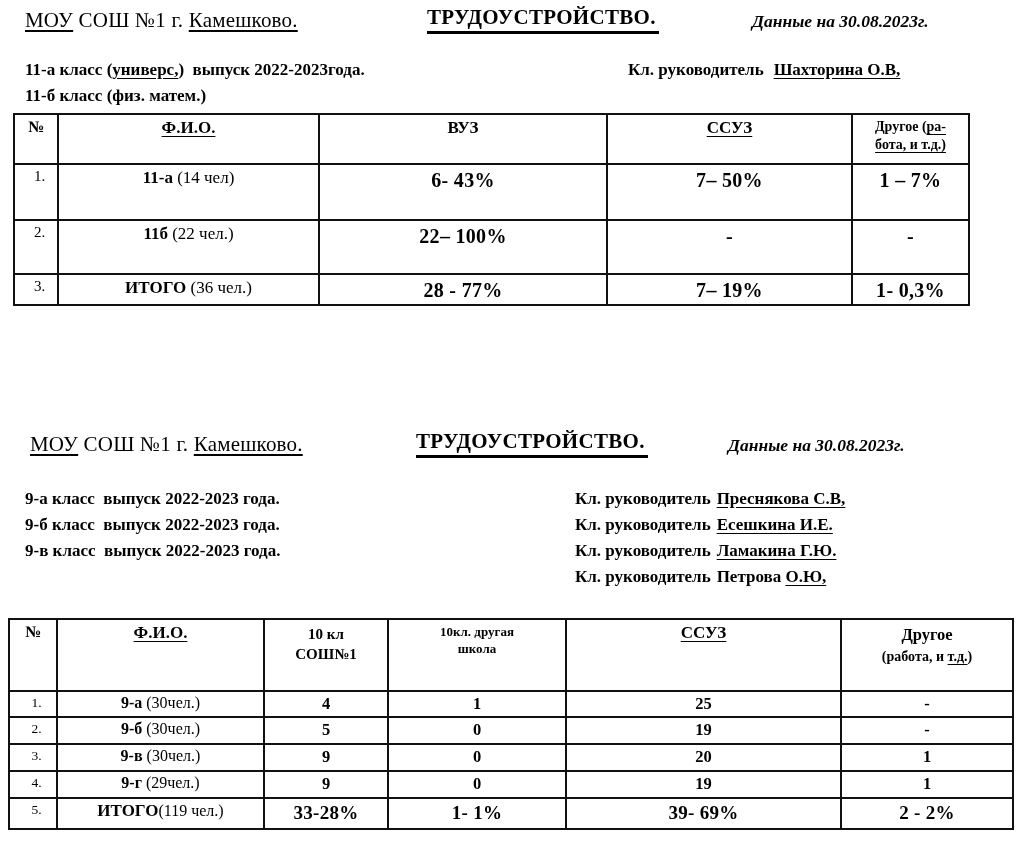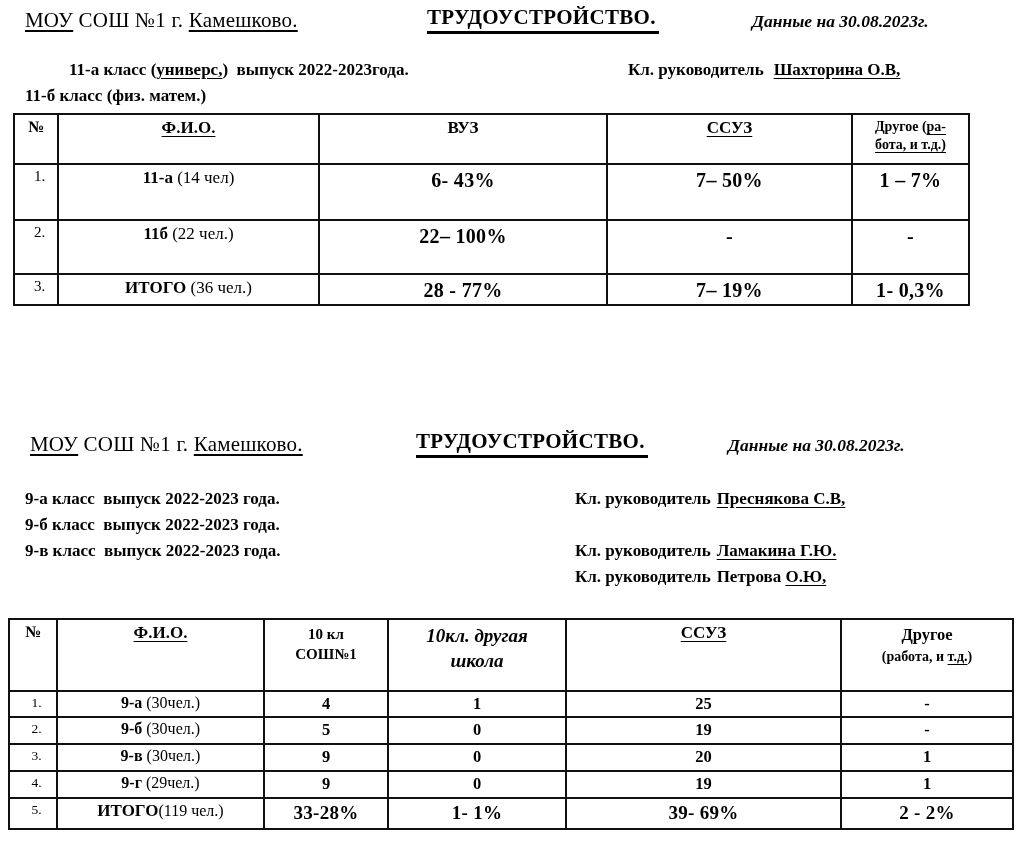--- a/index.html
+++ b/index.html
@@ -17,42 +17,42 @@
   .namegap2{margin-left:6px;}
 
   table{border-collapse:collapse;table-layout:fixed;}
   td{border:2px solid #111;padding:0;overflow:hidden;}
   .t1{position:absolute;left:13px;top:113px;width:955px;}
   .t2{position:absolute;left:8px;top:618px;width:1004px;}
   .t1 td,.t2 td{vertical-align:top;text-align:center;}
   .hnum{font-size:16px;font-weight:700;padding-top:3px;}
   .hcell{font-size:17px;font-weight:700;padding-top:3px;}
   .hsmall{font-size:14px;font-weight:700;line-height:1.25;padding-top:3px;}
-  .h2small{font-size:19px;font-weight:700;line-height:1.3;padding-top:4px;font-style:italic;}
+  .h2small{font-size:13px;font-weight:700;line-height:1.3;padding-top:4px;}
   .h2mid{font-size:15px;font-weight:700;line-height:1.35;padding-top:4px;}
   .h2big{font-size:16.5px;font-weight:700;line-height:1.3;padding-top:4px;}
   .numcell{font-size:15px;text-align:left;padding:3px 0 0 7px;}
   .t2 .numcell{font-size:13.5px;padding-top:3px;}
   .namecell{font-size:17px;padding-top:3px;}
   .t2 .namecell{font-size:16px;padding-top:2px;}
   .nb{font-weight:700;}
   .valcell{font-size:20px;font-weight:700;padding-top:4px;letter-spacing:.3px;}
   .t2 .val{font-size:16.5px;font-weight:700;padding-top:2px;}
   .t2 .valTot{font-size:19px;font-weight:700;padding-top:3px;letter-spacing:.3px;}
 </style>
 </head>
 <body>
 
 <div id="page">
 
   <div class="abs school" style="left:25px;top:8px;"><span class="sq">МОУ</span><span> СОШ №1 г. </span><span class="sq">Камешково.</span></div>
   <div class="abs doctitle" style="left:427px;top:5px;">ТРУДОУСТРОЙСТВО.</div>
   <div class="abs docdate" style="left:752px;top:11px;">Данные на 30.08.2023г.</div>
 
-  <div class="abs classline" style="left:25px;top:60px;margin-left:44px;"><span>11-а класс (</span><span class="sq">универс,</span><span>)  выпуск 2022-2023года.</span></div>
+  <div class="abs classline" style="left:25px;top:60px;"><span>11-а класс (</span><span class="sq">универс,</span><span>)  выпуск 2022-2023года.</span></div>
   <div class="abs classline" style="left:628px;top:60px;"><span>Кл. руководитель</span><span class="sq namegap1">Шахторина О.В,</span></div>
 
   <div class="abs classline" style="left:25px;top:86px;"><span>11-б класс (физ. матем.)</span></div>
 
   <table class="t1">
     <colgroup>
         <col style="width:44px">
         <col style="width:261px">
         <col style="width:288px">
         <col style="width:245px">
@@ -91,20 +91,21 @@
     </table>
 
   <div class="abs school" style="left:30px;top:432px;"><span class="sq">МОУ</span><span> СОШ №1 г. </span><span class="sq">Камешково.</span></div>
   <div class="abs doctitle" style="left:416px;top:429px;">ТРУДОУСТРОЙСТВО.</div>
   <div class="abs docdate" style="left:728px;top:435px;">Данные на 30.08.2023г.</div>
 
   <div class="abs classline" style="left:25px;top:489px;">9-а класс  выпуск 2022-2023 года.</div>
   <div class="abs classline" style="left:575px;top:489px;"><span>Кл. руководитель</span><span class="sq namegap2">Преснякова С.В,</span></div>
 
   <div class="abs classline" style="left:25px;top:515px;">9-б класс  выпуск 2022-2023 года.</div>
+  <div class="abs classline" style="left:575px;top:515px;"><span>Кл. руководитель</span><span class="sq namegap2">Есешкина И.Е.</span></div>
 
   <div class="abs classline" style="left:25px;top:541px;">9-в класс  выпуск 2022-2023 года.</div>
   <div class="abs classline" style="left:575px;top:541px;"><span>Кл. руководитель</span><span class="sq namegap2">Ламакина Г.Ю.</span></div>
 
   <div class="abs classline" style="left:575px;top:567px;"><span>Кл. руководитель</span><span class="namegap2">Петрова </span><span class="sq">О.Ю,</span></div>
 
   <table class="t2">
     <colgroup>
         <col style="width:48px">
         <col style="width:207px">

